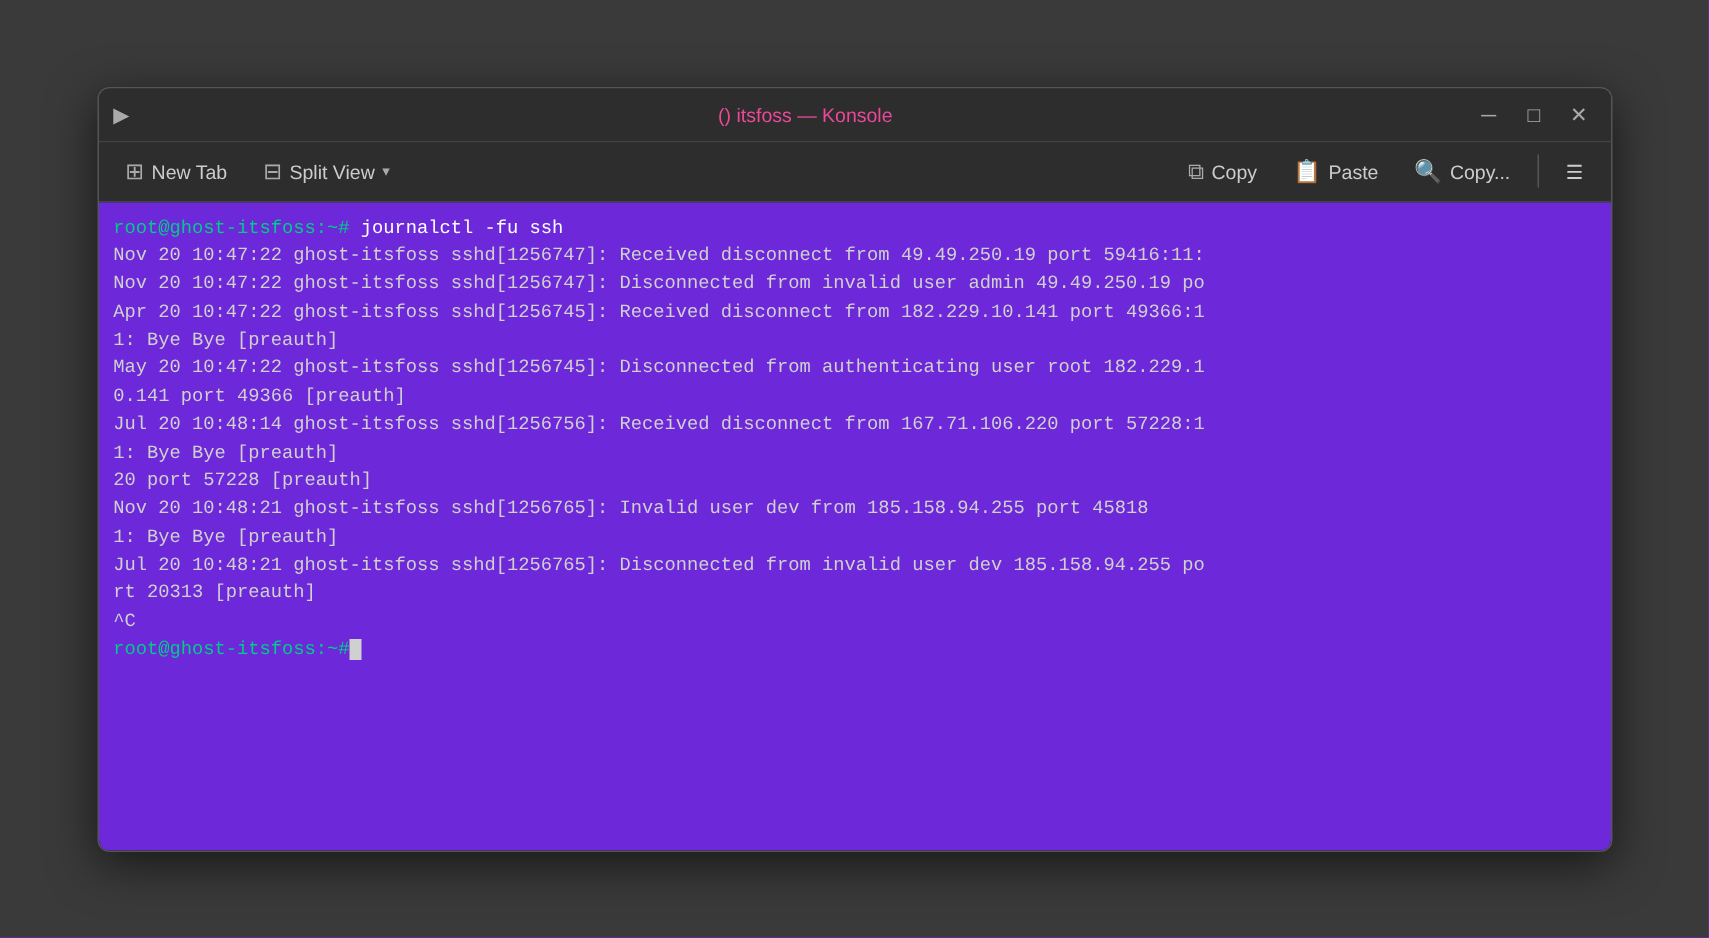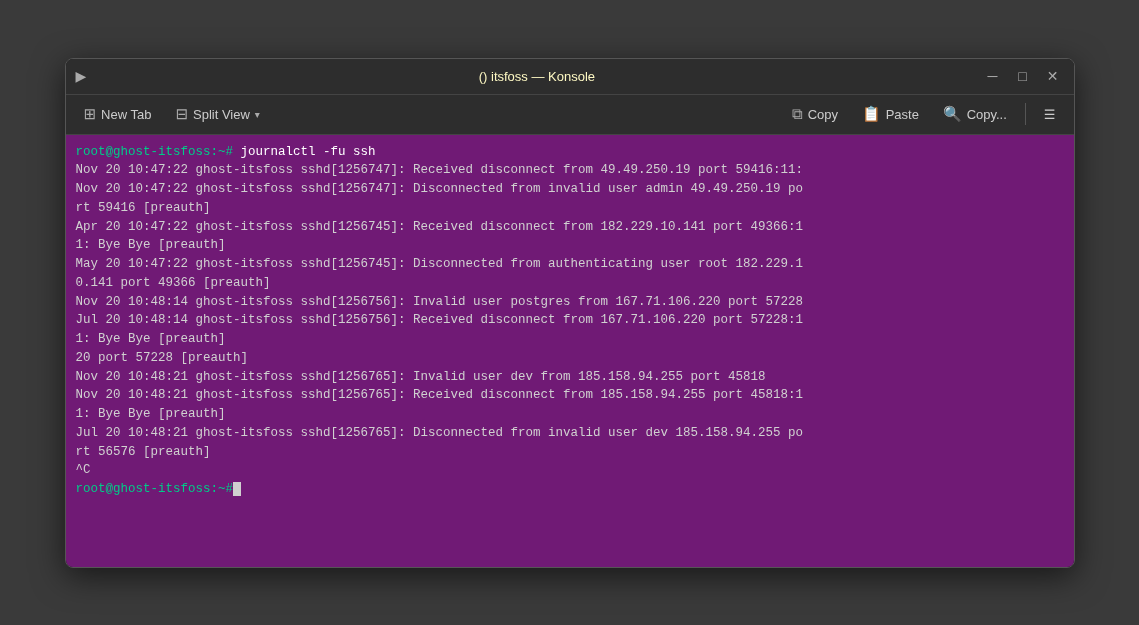--- a/index.html
+++ b/index.html
@@ -38,21 +38,21 @@
       align-items: center;
     }
     .title-bar-icon {
       color: #aaa;
       font-size: 14px;
       margin-right: 6px;
     }
     .title-bar-center {
       flex: 1;
       text-align: center;
-      color: #fef9c3;
+      color: #ec4899;
       font-size: 13px;
     }
     .title-bar-controls {
       display: flex;
       align-items: center;
       gap: 8px;
     }
     .title-btn {
       width: 22px;
       height: 22px;
@@ -93,21 +93,21 @@
       color: #aaa;
     }
     .toolbar-spacer { flex: 1; }
     .toolbar-right {
       display: flex;
       align-items: center;
       gap: 4px;
     }
     .terminal-area {
       flex: 1;
-      background: #701a75;
+      background: #6d28d9;
       padding: 8px 10px;
       overflow-y: auto;
       font-family: 'Courier New', Courier, monospace;
       font-size: 12.5px;
       line-height: 1.5;
       color: #d0d0d0;
     }
     .prompt { color: #00cc88; }
     .cmd { color: #ffffff; }
     .log-line { color: #d0d0d0; white-space: pre-wrap; word-break: break-all; }
@@ -182,34 +182,31 @@
     </div>
   </div>
 
   <div class="terminal-area">
     <div>
       <span class="prompt">root@ghost-itsfoss:~#</span><span class="cmd"> journalctl -fu ssh</span>
     </div>
     <div id="log-lines">
         <div class="log-line">Nov 20 10:47:22 ghost-itsfoss sshd[1256747]: Received disconnect from 49.49.250.19 port 59416:11:</div>
         <div class="log-line">Nov 20 10:47:22 ghost-itsfoss sshd[1256747]: Disconnected from invalid user admin 49.49.250.19 po</div>
-        <div class="log-line">rt 59416 [preauth]</div>
         <div class="log-line">Apr 20 10:47:22 ghost-itsfoss sshd[1256745]: Received disconnect from 182.229.10.141 port 49366:1</div>
         <div class="log-line">1: Bye Bye [preauth]</div>
         <div class="log-line">May 20 10:47:22 ghost-itsfoss sshd[1256745]: Disconnected from authenticating user root 182.229.1</div>
         <div class="log-line">0.141 port 49366 [preauth]</div>
-        <div class="log-line">Nov 20 10:48:14 ghost-itsfoss sshd[1256756]: Invalid user postgres from 167.71.106.220 port 57228</div>
         <div class="log-line">Jul 20 10:48:14 ghost-itsfoss sshd[1256756]: Received disconnect from 167.71.106.220 port 57228:1</div>
         <div class="log-line">1: Bye Bye [preauth]</div>
         <div class="log-line">20 port 57228 [preauth]</div>
         <div class="log-line">Nov 20 10:48:21 ghost-itsfoss sshd[1256765]: Invalid user dev from 185.158.94.255 port 45818</div>
-        <div class="log-line">Nov 20 10:48:21 ghost-itsfoss sshd[1256765]: Received disconnect from 185.158.94.255 port 45818:1</div>
         <div class="log-line">1: Bye Bye [preauth]</div>
         <div class="log-line">Jul 20 10:48:21 ghost-itsfoss sshd[1256765]: Disconnected from invalid user dev 185.158.94.255 po</div>
-        <div class="log-line">rt 56576 [preauth]</div>
+        <div class="log-line">rt 20313 [preauth]</div>
         <div class="log-line">^C</div>
       </div>
     <div>
       <span class="prompt">root@ghost-itsfoss:~#</span><span class="cursor"></span>
     </div>
   </div>
 
 </div>
 
 </body></html>

